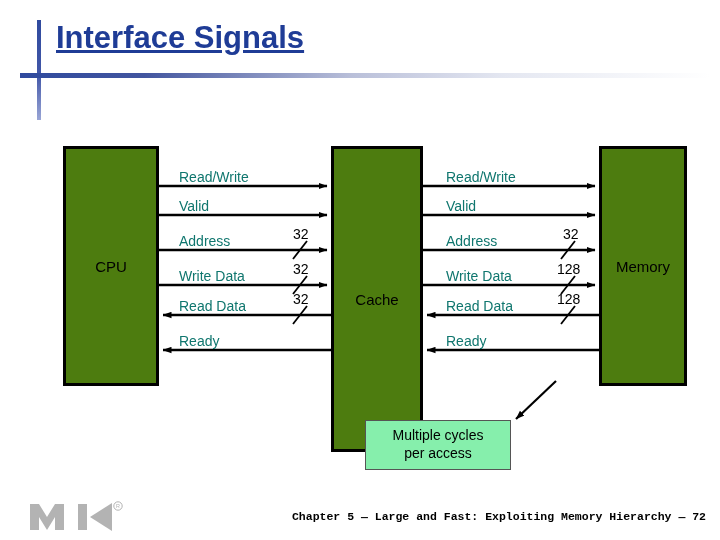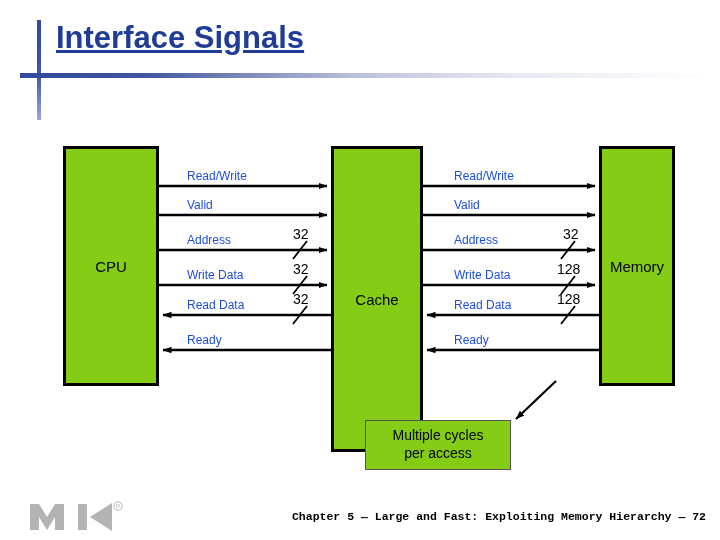--- a/index.html
+++ b/index.html
@@ -48,59 +48,58 @@
   #diagram {
     position: absolute;
     left: 0;
     top: 0;
     width: 720px;
     height: 540px;
   }
   .unit-box {
     position: absolute;
     border: 3px solid #000000;
-    background: #84cc16;
+    background: #4d7c0f;
     box-sizing: border-box;
     display: flex;
     align-items: center;
     justify-content: center;
   }
   .unit-label {
     font-size: 15px;
     color: #000000;
     font-family: "Liberation Sans", sans-serif;
   }
   #box-cpu    { left: 63px;  top: 146px; width: 96px;  height: 240px; }
   #box-cache  { left: 331px; top: 146px; width: 92px;  height: 306px; }
-  #box-memory { left: 599px; top: 146px; width: 76px;  height: 240px; }
+  #box-memory { left: 599px; top: 146px; width: 88px;  height: 240px; }
 
   .sig-label {
     position: absolute;
-    font-size: 12px;
-    color: #1d4ed8;
-    white-space: nowrap;
-    font-family: "Liberation Sans", sans-serif;
-    margin-left: 8px;
+    font-size: 14px;
+    color: #0f766e;
+    white-space: nowrap;
+    font-family: "Liberation Sans", sans-serif;
   }
   .width-label {
     position: absolute;
     font-size: 14px;
     color: #000000;
     white-space: nowrap;
     font-family: Liberation Sans, sans-serif;
   }
 
   
   #callout-box {
     position: absolute;
     left: 365px;
     top: 420px;
     width: 146px;
     height: 50px;
-    background: #84cc16;
+    background: #86efac;
     border: 1px solid #555555;
     box-sizing: border-box;
     display: flex;
     flex-direction: column;
     align-items: center;
     justify-content: center;
     line-height: 1.28;
   }
   .callout-line {
     font-size: 14px;

